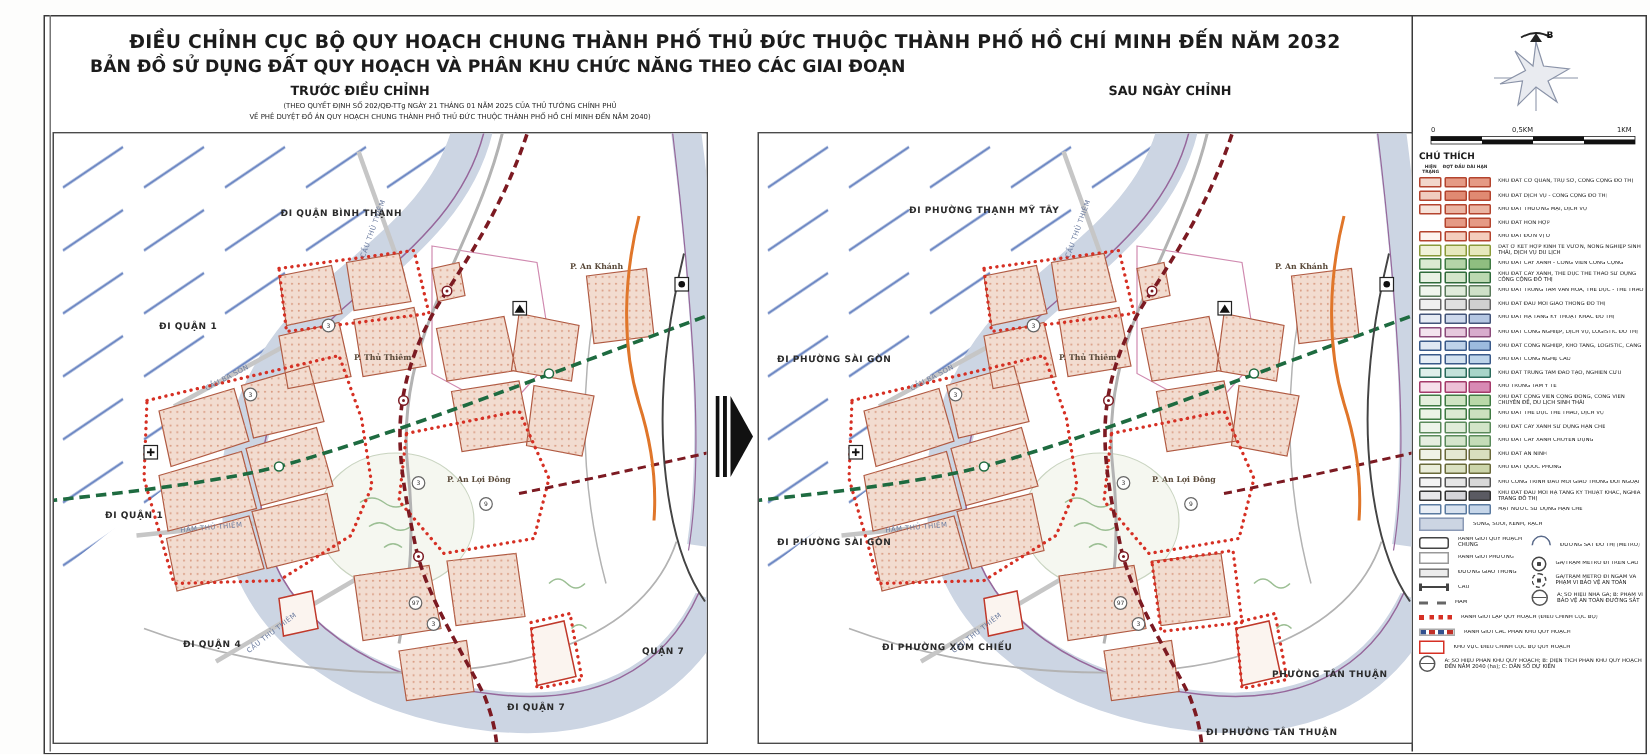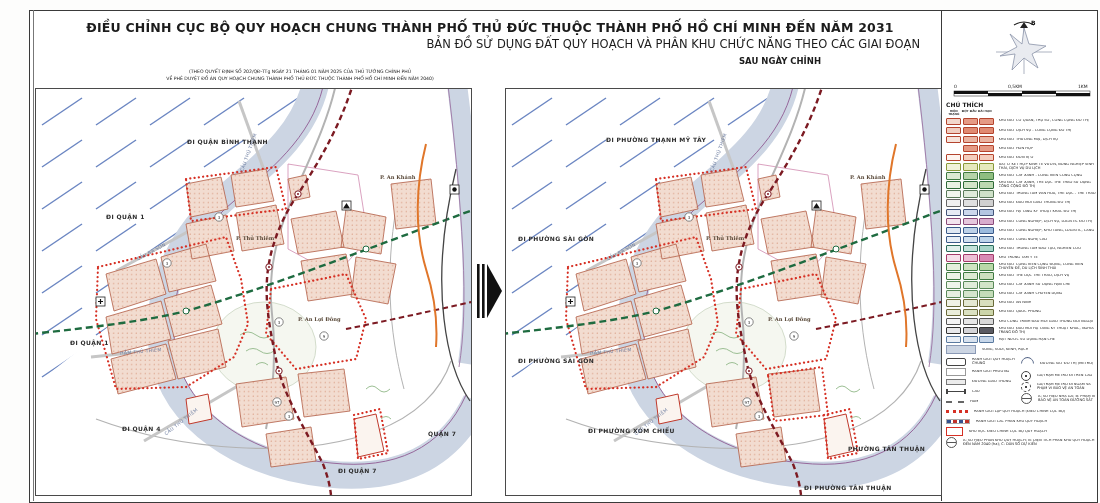--- a/index.html
+++ b/index.html
@@ -4,21 +4,21 @@
 <style>
   html,body{margin:0;padding:0;background:#fff;}
   #stage{position:relative;width:1100px;height:503px;background:#fdfdfc;overflow:hidden;
          font-family:"DejaVu Sans","Liberation Sans",sans-serif;color:#1c1c1c;}
   
   .frame{position:absolute;left:29px;top:10px;width:1067px;height:491px;border:1px solid #3a3a3a;background:#fff;}
   .frame-inner-line{position:absolute;left:33px;top:10px;width:0;height:491px;border-left:1px solid #777;}
   .legend-divider{position:absolute;left:941px;top:10px;width:0;height:491px;border-left:1px solid #3a3a3a;}
   
   .title1{position:absolute;left:60px;top:20px;width:860px;text-align:center;font-size:12.5px;font-weight:bold;letter-spacing:.2px;}
-  .title2{position:absolute;left:60px;top:37px;width:860px;text-align:right;font-size:11.5px;font-weight:normal;}
+  .title2{position:absolute;left:60px;top:37px;width:860px;text-align:left;font-size:11.5px;font-weight:bold;}
   .panel-label-left{position:absolute;left:120px;top:56px;width:240px;text-align:center;font-size:8.5px;font-weight:bold;}
   .panel-label-right{position:absolute;left:660px;top:56px;width:240px;text-align:center;font-size:8.5px;font-weight:bold;}
   .subnote{position:absolute;left:110px;width:380px;text-align:center;font-size:4.6px;color:#222;}
   .sub1{top:69px}.sub2{top:76px}
   
   .map-panel{position:absolute;top:88px;width:435px;height:406px;border:1px solid #4a4a4a;background:#fff;}
   #map-left{left:35px}#map-right{left:505px}
   .map-panel svg{display:block;width:435px;height:406px;}
   
   text{font-family:"DejaVu Sans","Liberation Sans",sans-serif;}
@@ -168,22 +168,23 @@
             <circle cx="241" cy="313" r="4.2"></circle>
         </g>
       </g>
     </defs>
   </svg>
 
   <div class="frame"></div>
   <div class="frame-inner-line"></div>
   <div class="legend-divider"></div>
 
-  <div class="title1">ĐIỀU CHỈNH CỤC BỘ QUY HOẠCH CHUNG THÀNH PHỐ THỦ ĐỨC THUỘC THÀNH PHỐ HỒ CHÍ MINH ĐẾN NĂM 2031</div>
+  <div class="title1">ĐIỀU CHỈNH CỤC BỘ QUY HOẠCH CHUNG THÀNH PHỐ THỦ ĐỨC THUỘC THÀNH PHỐ HỒ CHÍ MINH ĐẾN NĂM 2032</div>
   <div class="title2">BẢN ĐỒ SỬ DỤNG ĐẤT QUY HOẠCH VÀ PHÂN KHU CHỨC NĂNG THEO CÁC GIAI ĐOẠN</div>
+  <div class="panel-label-left">TRƯỚC ĐIỀU CHỈNH</div>
   <div class="subnote sub1">(THEO QUYẾT ĐỊNH SỐ 202/QĐ-TTg NGÀY 21 THÁNG 01 NĂM 2025 CỦA THỦ TƯỚNG CHÍNH PHỦ</div>
   <div class="subnote sub2">VỀ PHÊ DUYỆT ĐỒ ÁN QUY HOẠCH CHUNG THÀNH PHỐ THỦ ĐỨC THUỘC THÀNH PHỐ HỒ CHÍ MINH ĐẾN NĂM 2040)</div>
   <div class="panel-label-right">SAU NGÀY CHỈNH</div>
 
   <div class="map-panel" id="map-left">
     <svg viewBox="0 0 435 406">
       <use href="#mapart"></use>
       <g>
         <text class="olab" x="151" y="55">ĐI QUẬN BÌNH THẠNH</text>
         <text class="olab" x="70" y="130">ĐI QUẬN 1</text>

